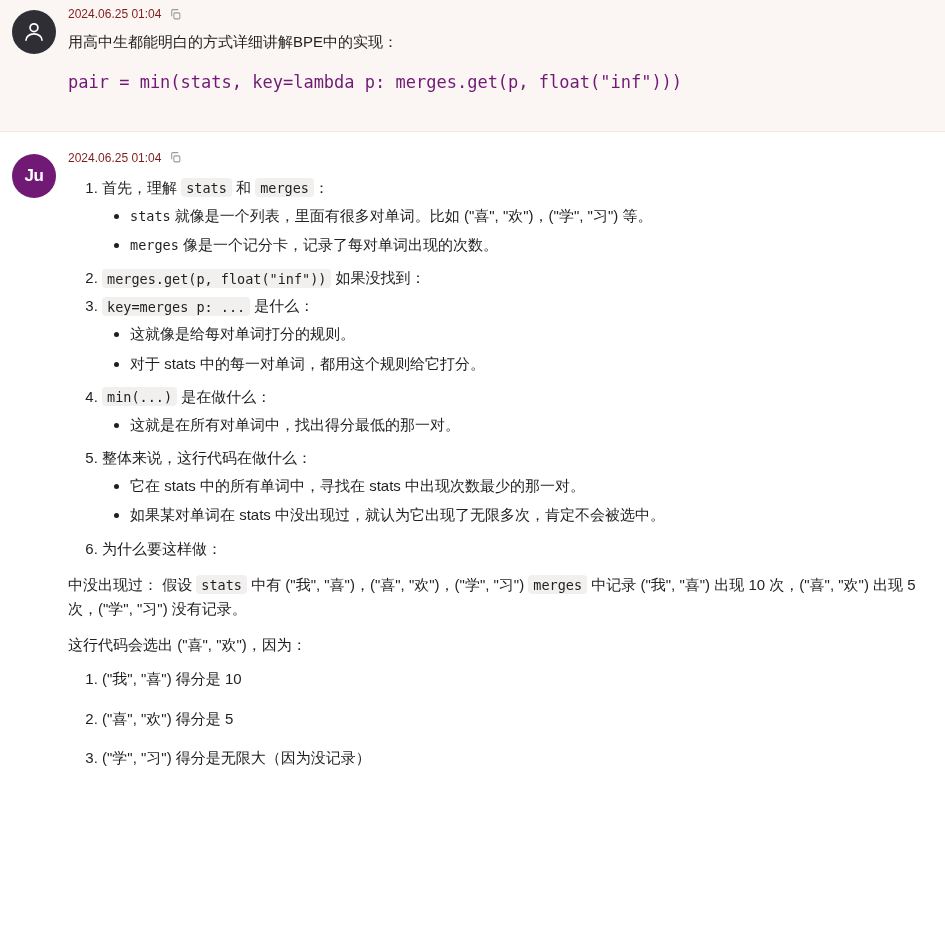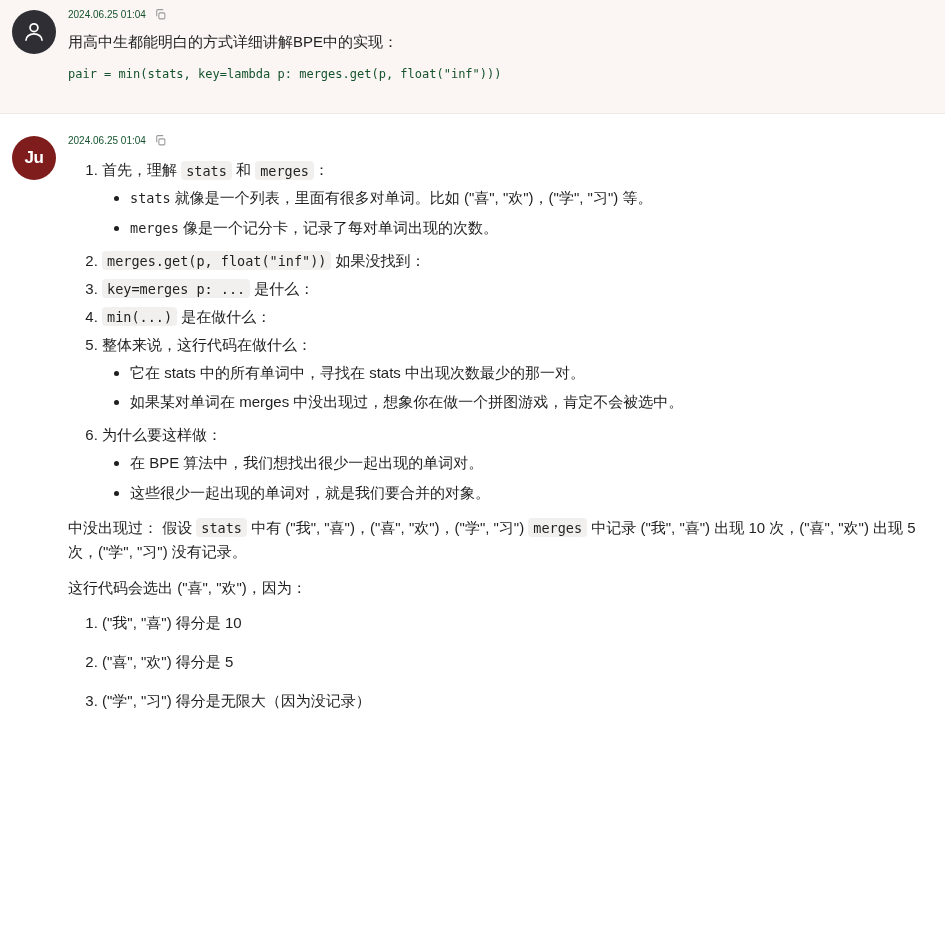--- a/index.html
+++ b/index.html
@@ -48,54 +48,54 @@
     justify-content: center;
     color: #ffffff;
     font-size: 17px;
     font-weight: bold;
     letter-spacing: -0.5px;
   }
   .avatar.user-avatar {
     background: #2e2e34;
   }
   .avatar.assistant-avatar {
-    background: #7f1d1d;
+    background: #701a75;
   }
   .avatar svg { display: block; }
   .body-col {
     flex: 1 1 auto;
     padding-right: 14px;
     min-width: 0;
   }
   .meta {
     display: flex;
     align-items: center;
     gap: 8px;
-    color: #14532d;
-    font-size: 10px;
+    color: #7f1d1d;
+    font-size: 12px;
     margin-bottom: 6px;
     height: 16px;
   }
   .copy-icon {
     display: inline-flex;
     cursor: pointer;
     color: #9a9a9a;
   }
   .copy-icon svg { display: block; }
   .plain {
     line-height: 1.55;
     font-size: 15px;
     margin: 8px 0 2px 0;
     color: #1f1f1f;
   }
   .mono-line {
     font-family: "DejaVu Sans Mono", monospace;
-    font-size: 12px;
+    font-size: 17px;
     line-height: 1.5;
-    color: #14532d;
+    color: #701a75;
   }
   code.inline {
     font-family: "DejaVu Sans Mono", monospace;
     font-size: 13.5px;
     background: #f1f0ee;
     border-radius: 4px;
     padding: 1.5px 5px;
     color: #1f1f1f;
     white-space: nowrap;
   }
@@ -191,40 +191,43 @@
             <li><code class="bare">merges</code><span> 像是一个记分卡，记录了每对单词出现的次数。</span></li>
           </ul>
         </li>
 
         <li>
           <code class="inline">merges.get(p, float("inf"))</code><span> 如果没找到：</span>
         </li>
 
         <li>
           <code class="inline">key=merges p: ...</code><span> 是什么：</span>
+          <ul class="sub">
+            <li><span>这就像是给每对单词打分的规则。</span></li>
+            <li><span>对于 stats 中的每一对单词，都用这个规则给它打分。</span></li>
+          </ul>
         </li>
 
         <li>
           <code class="inline">min(...)</code><span> 是在做什么：</span>
+          <ul class="sub">
+            <li><span>这就是在所有对单词中，找出得分最低的那一对。</span></li>
+          </ul>
         </li>
 
         <li>
           <span>整体来说，这行代码在做什么：</span>
           <ul class="sub">
             <li><span>它在 stats 中的所有单词中，寻找在 stats 中出现次数最少的那一对。</span></li>
-            <li><span>如果某对单词在 merges 中没出现过，想象你在做一个拼图游戏，肯定不会被选中。</span></li>
+            <li><span>如果某对单词在 stats 中没出现过，就认为它出现了无限多次，肯定不会被选中。</span></li>
           </ul>
         </li>
 
         <li>
           <span>为什么要这样做：</span>
-          <ul class="sub">
-            <li><span>在 BPE 算法中，我们想找出很少一起出现的单词对。</span></li>
-            <li><span>这些很少一起出现的单词对，就是我们要合并的对象。</span></li>
-          </ul>
         </li>
 
       </ol>
 
       <p class="para"><span>中没出现过： 假设 </span><code class="inline">stats</code><span> 中有 ("我", "喜")，("喜", "欢")，("学", "习") </span><code class="inline">merges</code><span> 中记录 ("我", "喜") 出现 10 次，("喜", "欢") 出现 5 次，("学", "习") 没有记录。</span></p>
 
       <p class="para">这行代码会选出 ("喜", "欢")，因为：</p>
 
       <ol class="scores">
         <li>("我", "喜") 得分是 10</li>

